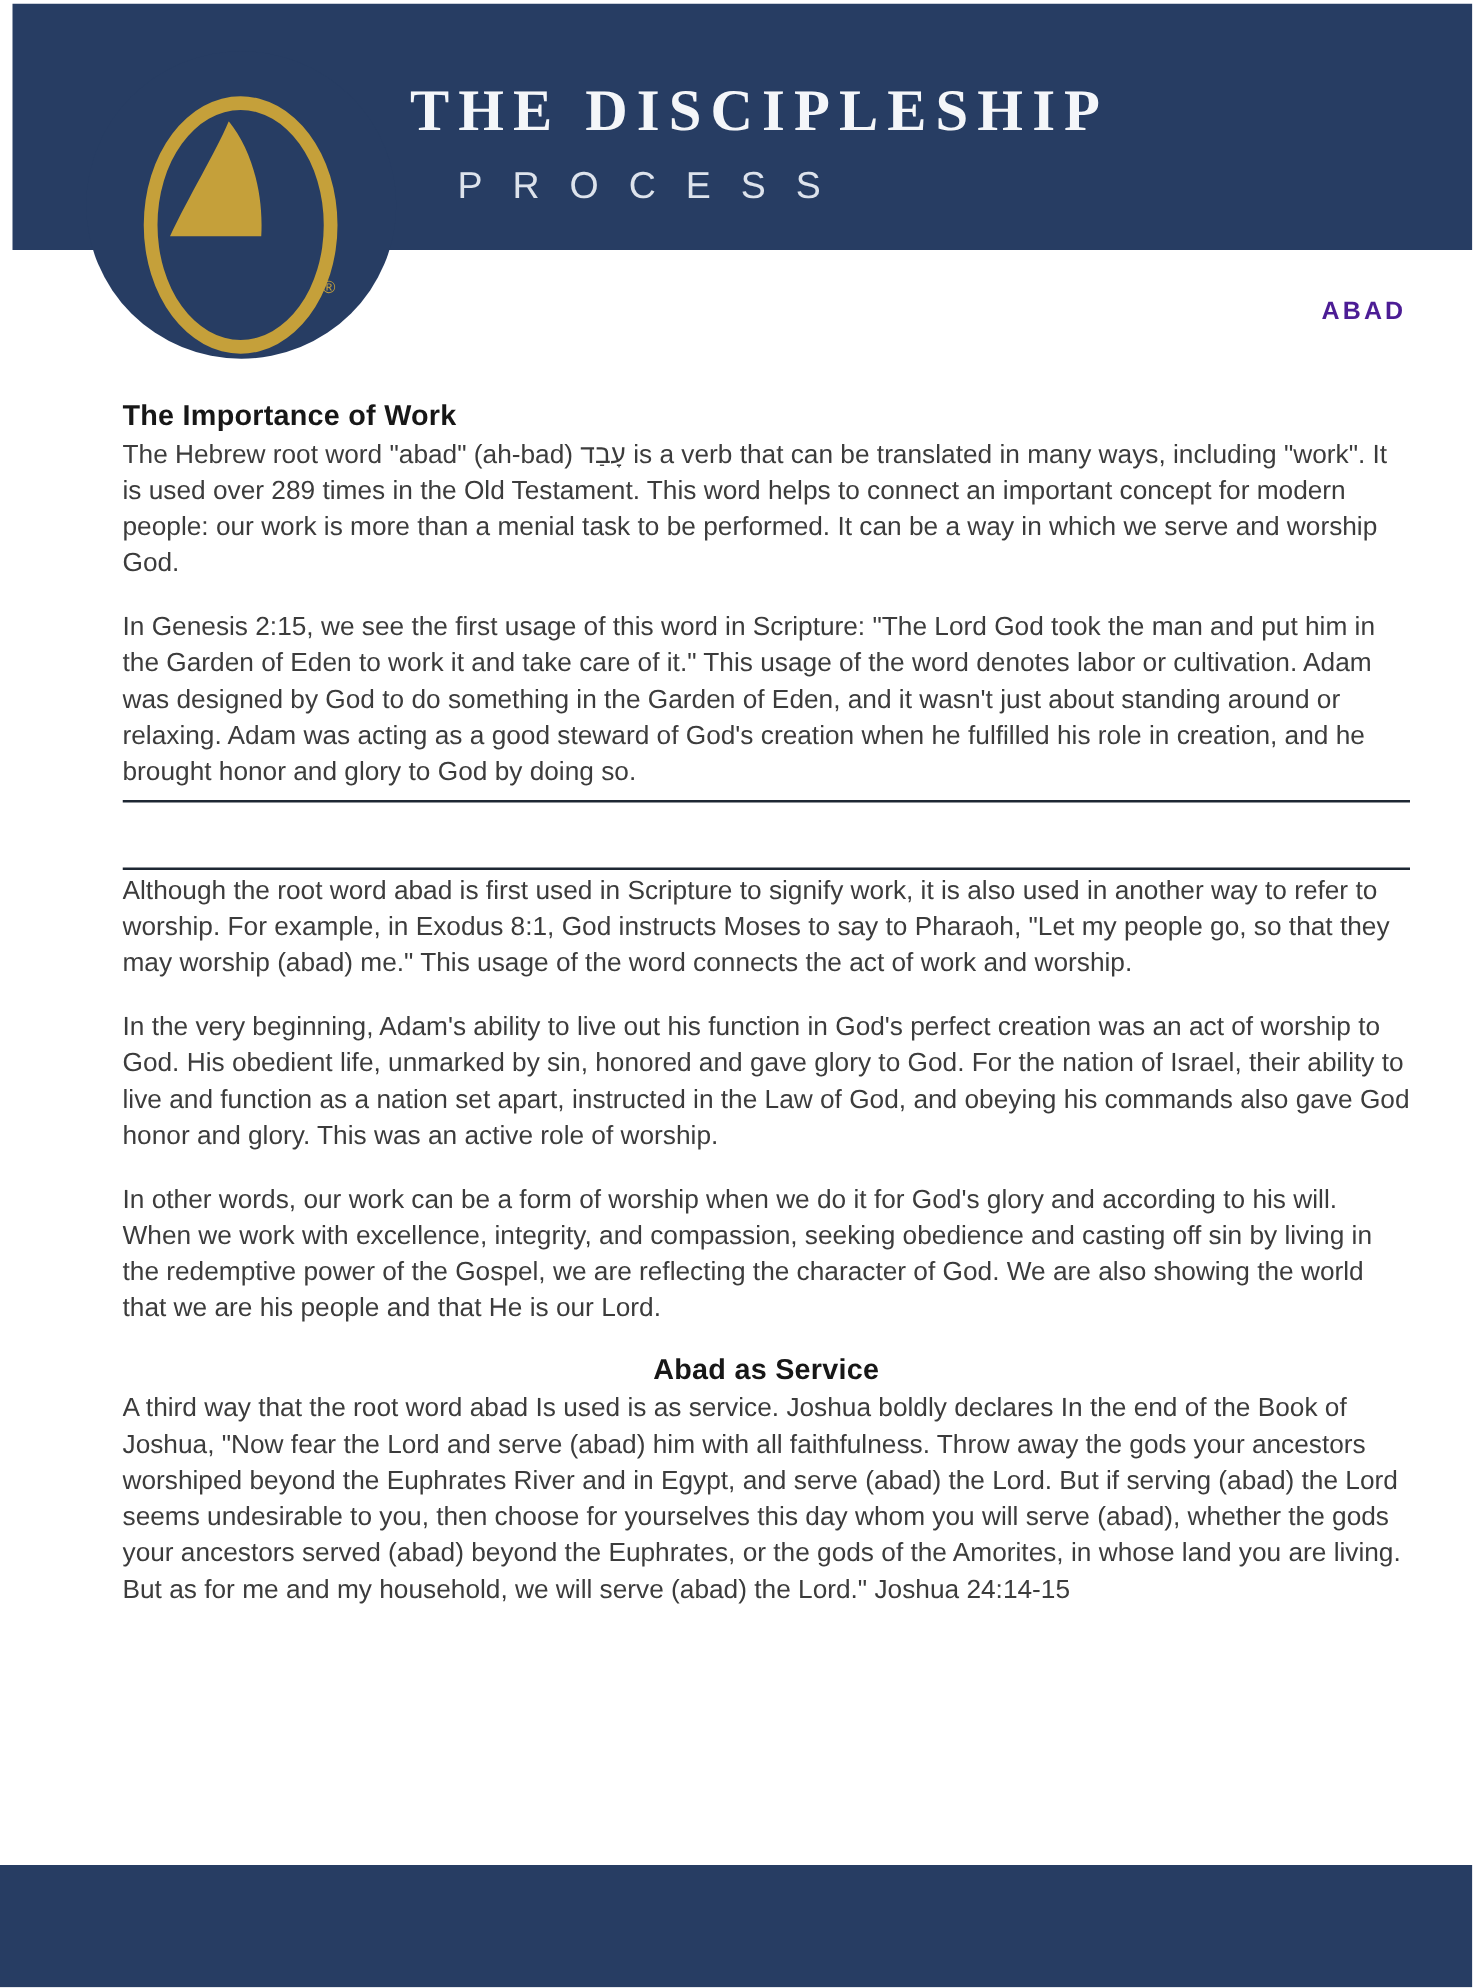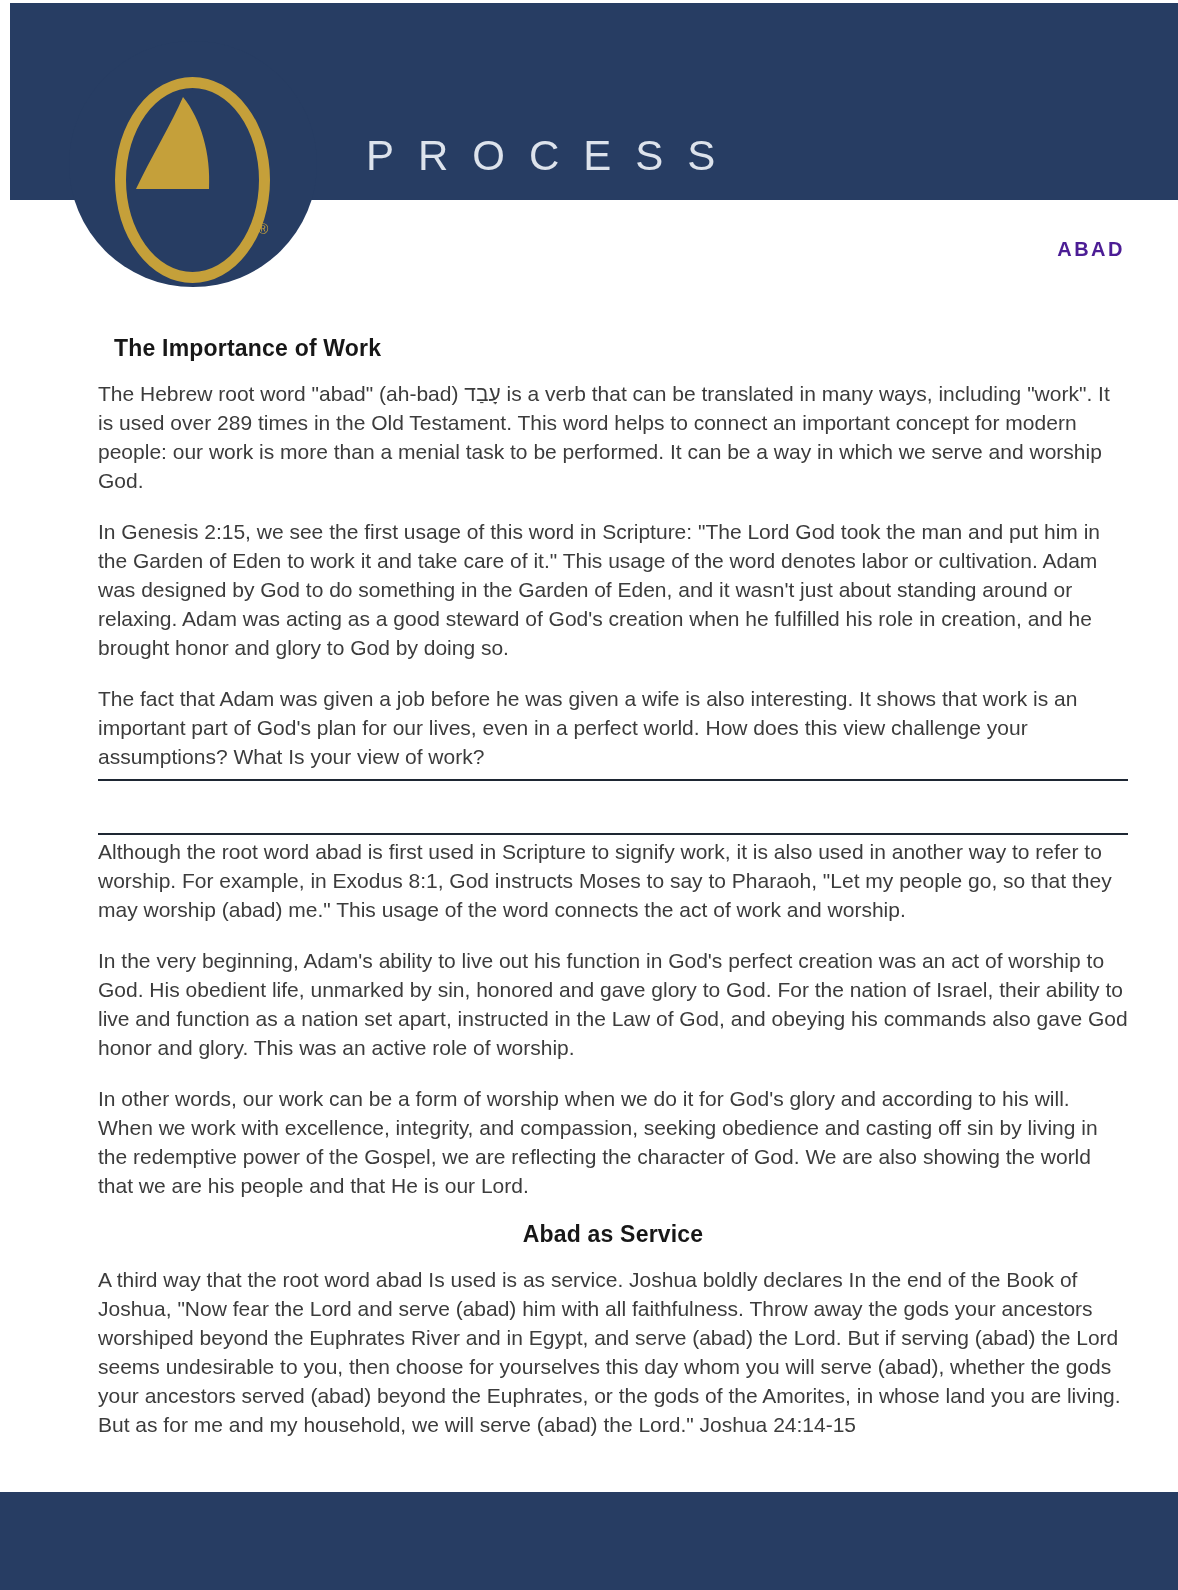--- a/index.html
+++ b/index.html
@@ -27,36 +27,36 @@
     font-size:14px; line-height:14px;
   }
   .doc-title {
     position:absolute; left:328px; top:62px;
     font-family:"Liberation Serif","DejaVu Serif",serif;
     font-weight:700; font-size:47px; letter-spacing:0.155em;
     color:#f4f6f9; white-space:nowrap;
   }
   .doc-subtitle {
     position:absolute; left:366px; top:132px;
-    font-size:42px; font-weight:400; letter-spacing:24px;
+    font-size:30px; font-weight:400; letter-spacing:24px;
     color:#dde3ec; white-space:nowrap;
   }
   .page-tag {
     position:absolute; top:238px; right:53px;
     font-size:20px; font-weight:700; letter-spacing:2.5px;
     color:#4c1d95; white-space:nowrap;
   }
 
   
   .content {
     position:absolute; left:98px; top:318px; width:1030px; height:1170px;
     color:#3c3c3c; font-size:21px; line-height:29px; overflow:hidden;
   }
   .section-heading {
-    margin:16px; font-size:23px; line-height:29px; font-weight:700;
+    margin:0; font-size:23px; line-height:29px; font-weight:700;
     color:#171717; letter-spacing:0.2px;
   }
   .heading-2 { margin-top:32px; }
   .heading-3 { margin-top:20px;text-align:center; }
   .para { margin:0; margin-top:22px; }
   .para.first { margin-top:2px; }
   .rule { border:0; border-top:2px solid #1e2733; margin:0; width:100%; }
   .rule-1 { margin-top:8px; }
   .rule-2 { margin-top:52px; }
 
@@ -73,30 +73,30 @@
 
   <div class="header-band"></div>
 
   <div class="logo-bulge"></div>
   <div class="logo-ring"></div>
   <svg class="logo-sail" viewBox="0 0 82 98" xmlns="http://www.w3.org/2000/svg">
     <path d="M47 0 C36 26 15 60 0 92 L73 92 C75 57 65 22 47 0 Z" fill="#c5a03a"></path>
   </svg>
   <div class="reg-mark">®</div>
 
+  <div class="doc-title">THE DISCIPLESHIP</div>
   <div class="doc-subtitle">PROCESS</div>
 
   <div class="page-tag">ABAD</div>
 
   <div class="content">
 
     <h2 class="section-heading">The Importance of Work</h2>
     <p class="para first">The Hebrew root word "abad" (ah-bad) עָבַד is a verb that can be translated in many ways, including "work". It is used over 289 times in the Old Testament. This word helps to connect an important concept for modern people: our work is more than a menial task to be performed. It can be a way in which we serve and worship God.</p>
     <p class="para">In Genesis 2:15, we see the first usage of this word in Scripture: "The Lord God took the man and put him in the Garden of Eden to work it and take care of it." This usage of the word denotes labor or cultivation. Adam was designed by God to do something in the Garden of Eden, and it wasn't just about standing around or relaxing. Adam was acting as a good steward of God's creation when he fulfilled his role in creation, and he brought honor and glory to God by doing so.</p>
-    <p class="para">The fact that Adam was given a job before he was given a wife is also interesting. It shows that work is an important part of God's plan for our lives, even in a perfect world. How does this view challenge your assumptions? What Is your view of work?</p>
 
     <hr class="rule rule-1">
     <hr class="rule rule-2">
 
     <p class="para first">Although the root word abad is first used in Scripture to signify work, it is also used in another way to refer to worship. For example, in Exodus 8:1, God instructs Moses to say to Pharaoh, "Let my people go, so that they may worship (abad) me." This usage of the word connects the act of work and worship.</p>
     <p class="para">In the very beginning, Adam's ability to live out his function in God's perfect creation was an act of worship to God. His obedient life, unmarked by sin, honored and gave glory to God. For the nation of Israel, their ability to live and function as a nation set apart, instructed in the Law of God, and obeying his commands also gave God honor and glory. This was an active role of worship.</p>
     <p class="para">In other words, our work can be a form of worship when we do it for God's glory and according to his will. When we work with excellence, integrity, and compassion, seeking obedience and casting off sin by living in the redemptive power of the Gospel, we are reflecting the character of God. We are also showing the world that we are his people and that He is our Lord.</p>
 
     <h2 class="section-heading heading-3">Abad as Service</h2>
     <p class="para first">A third way that the root word abad Is used is as service. Joshua boldly declares In the end of the Book of Joshua, "Now fear the Lord and serve (abad) him with all faithfulness. Throw away the gods your ancestors worshiped beyond the Euphrates River and in Egypt, and serve (abad) the Lord. But if serving (abad) the Lord seems undesirable to you, then choose for yourselves this day whom you will serve (abad), whether the gods your ancestors served (abad) beyond the Euphrates, or the gods of the Amorites, in whose land you are living. But as for me and my household, we will serve (abad) the Lord." Joshua 24:14-15</p>

